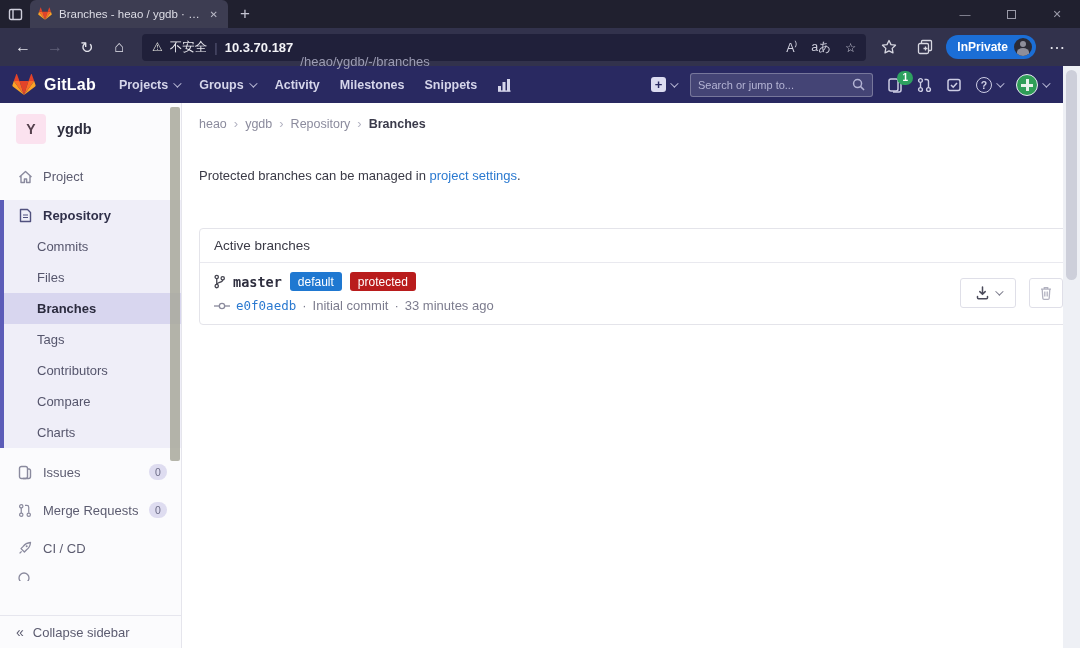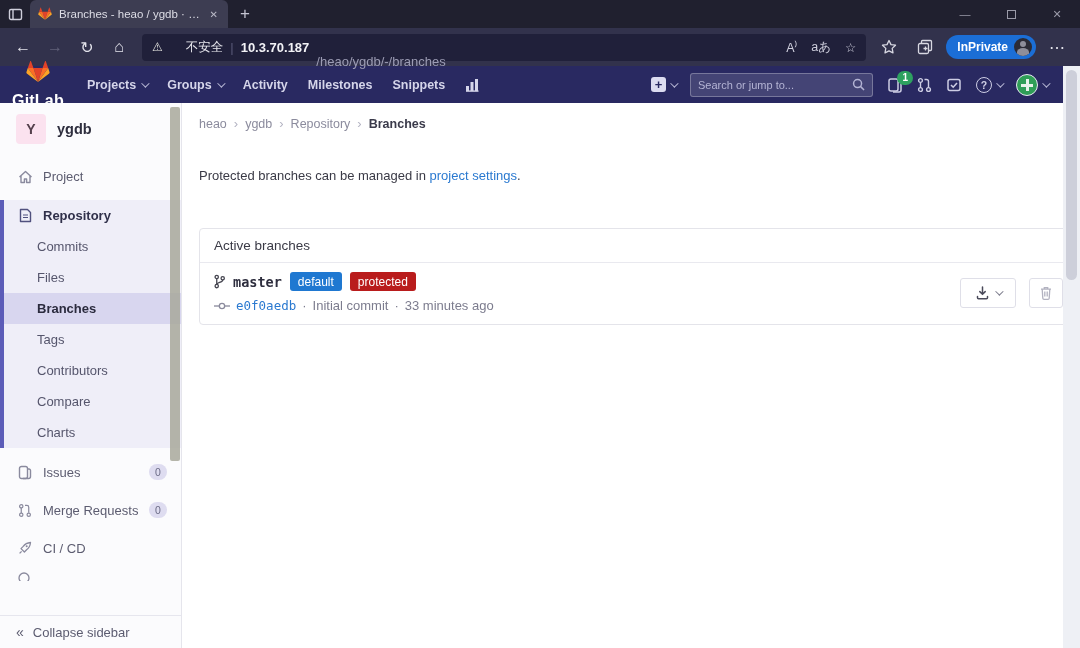--- a/index.html
+++ b/index.html
@@ -16,35 +16,35 @@
   .newtab { font-size:17px; color:#c5c5d2; padding:0 12px; font-weight:400; }
   .wincontrols { margin-left:auto; display:flex; height:28px; }
   .winbtn { width:46px; height:28px; display:flex; align-items:center; justify-content:center; color:#9a9aa8; font-size:11px; }
   .winbtn .sq { width:9px; height:9px; border:1px solid #9a9aa8; }
 
   .addressbar { height:38px; background:#32324c; display:flex; align-items:center; padding:0 8px; gap:2px; }
   .nav-ic { width:30px; height:30px; display:flex; align-items:center; justify-content:center; color:#e2e2ea; font-size:16px; }
   .nav-ic.disabled { color:#62627a; }
   .urlbox { flex:1; height:27px; margin:0 6px; background:#20203a; border-radius:4px; display:flex; align-items:center; padding:0 10px; gap:7px; }
   .warn { color:#e9e9e4; font-size:12px; }
-  .warn-txt { color:#e8e8ee; font-size:12.5px;margin-left:16px; }
+  .warn-txt { color:#e8e8ee; font-size:12.5px; }
   .url-sep { color:#5a5a78; font-size:13px; }
   .url-host { color:#f2f2f6; font-size:13px; font-weight:700; }
   .url-path { color:#9c9cb4; font-size:13px;margin-top:29px; }
   .url-right { margin-left:auto; display:flex; align-items:center; gap:14px; color:#cfcfdd; font-size:12.5px; }
   .bar-right { display:flex; align-items:center; gap:6px; }
   .inprivate { height:24px; background:#1b6ed6; border-radius:13px; display:flex; align-items:center; gap:6px; padding:3px 4px 3px 11px; }
   .inprivate-label { color:#fff; font-size:12px; font-weight:700; }
   .inp-avatar { width:18px; height:18px; border-radius:50%; background:#2b2b36; position:relative; overflow:hidden; }
   .inp-avatar:before { content:""; position:absolute; left:6px; top:3px; width:6px; height:6px; border-radius:50%; background:#8e8e9a; }
   .inp-avatar:after { content:""; position:absolute; left:3px; top:10px; width:12px; height:8px; border-radius:50% 50% 0 0; background:#8e8e9a; }
 
   
   .gl-navbar { height:37px; background:#292961; display:flex; align-items:center; padding:0 10px 0 12px; gap:2px; }
-  .gl-brand { display:flex; align-items:center; gap:8px; margin-right:12px;flex-direction:column; }
+  .gl-brand { display:flex; align-items:center; gap:8px; margin-right:12px; }
   .gl-brand-name { color:#fff; font-size:16px; font-weight:700; letter-spacing:.2px; }
   .gl-link { color:#d5d5ea; font-size:12.5px; font-weight:700; padding:0 9px; display:flex; align-items:center; gap:5px; white-space:nowrap; }
   .chev { width:6px; height:6px; border-right:1.6px solid #b9b9d6; border-bottom:1.6px solid #b9b9d6; transform:rotate(45deg) translateY(-2px); display:inline-block; }
   .gl-right { margin-left:auto; display:flex; align-items:center; gap:14px; padding-right:22px; }
   .plusbox { display:flex; align-items:center; gap:4px; }
   .plus-sq { width:15px; height:15px; background:#dcdcf0; border-radius:3px; color:#292961; font-size:13px; font-weight:700; display:flex; align-items:center; justify-content:center; line-height:1; }
   .gl-search { width:183px; height:24px; background:rgba(255,255,255,.13); border:1px solid rgba(255,255,255,.28); border-radius:3px; display:flex; align-items:center; padding:0 7px; gap:6px; }
   .gl-search input { flex:1; background:transparent; border:none; outline:none; color:#d7d7ec; font-size:11px; font-family:"Liberation Sans",sans-serif; min-width:0; }
   .gl-search input::placeholder { color:#b4b4d4; }
   .gl-ic { position:relative; display:flex; align-items:center; color:#cdcde4; }

